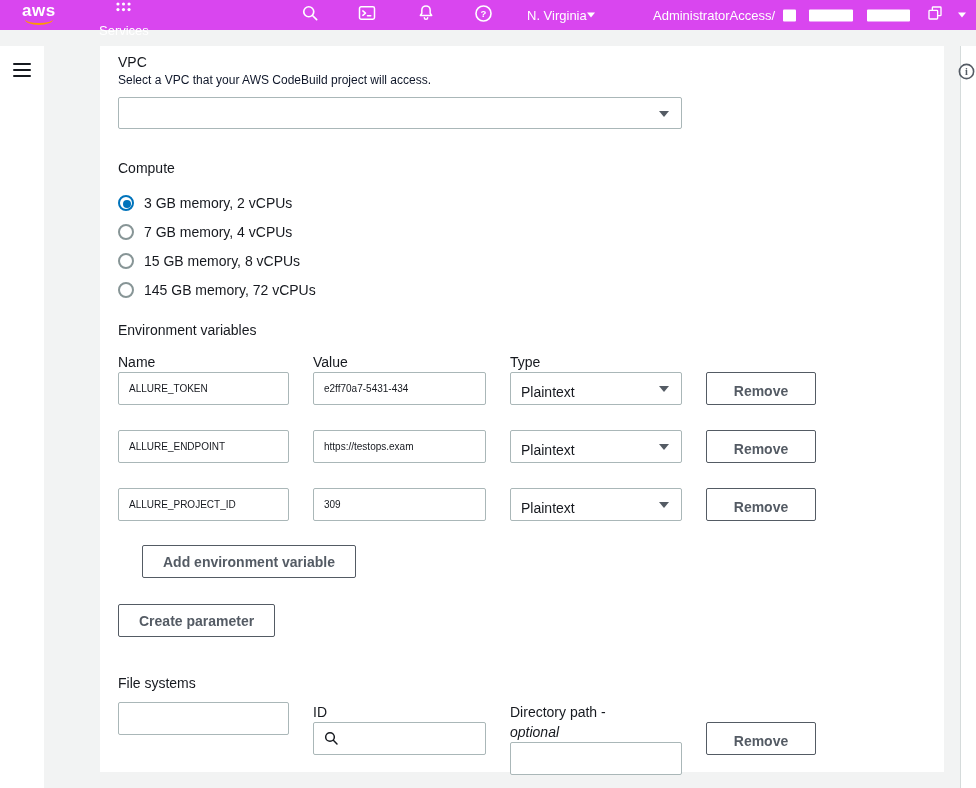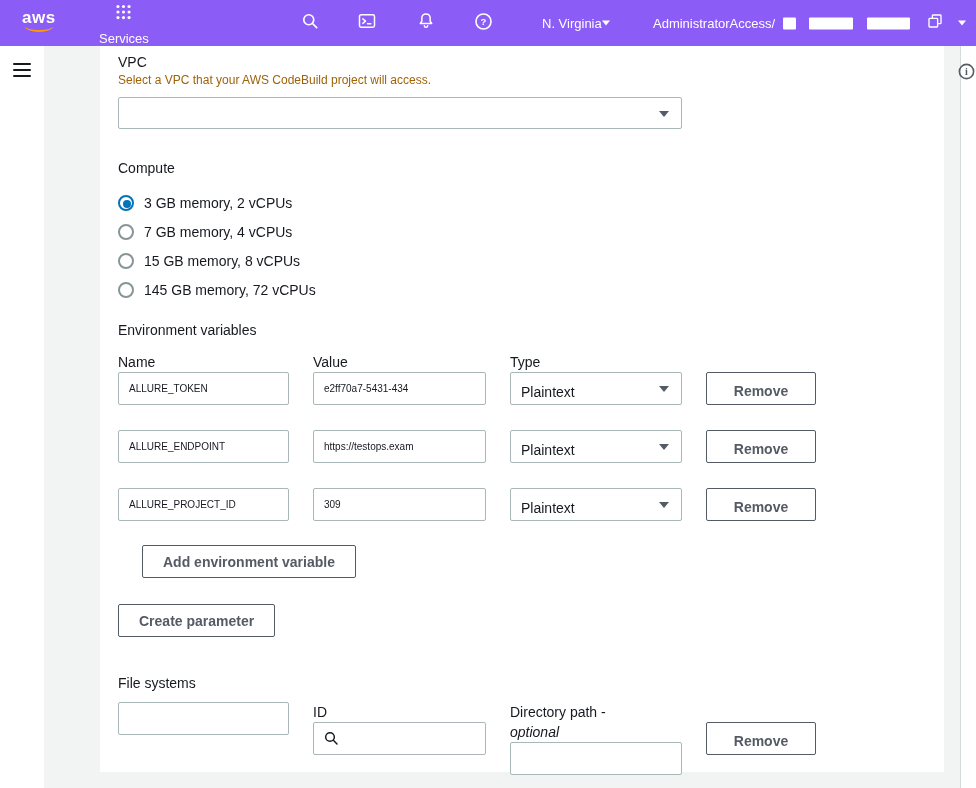--- a/index.html
+++ b/index.html
@@ -4,51 +4,51 @@
 <style>
   * { box-sizing: border-box; margin: 0; padding: 0; }
   html,body { background:#d8dadc; }
   .stage {
     position: relative; width: 976px; height: 788px; overflow: hidden;
     background:#f2f3f3; font-family:"Liberation Sans","DejaVu Sans",sans-serif;
     color:#16191f;
   }
 
   
-  .topnav { position:absolute; top:0; left:0; right:0; height:46px; background:#8b5cf6; z-index:20; }
+  .topnav { position:absolute; top:0; left:0; right:0; height:30px; background:#d946ef; z-index:20; }
   .topnav > * { position:absolute; top:50%; transform:translateY(-50%); }
   .nav-item { display:flex; align-items:center; gap:8px; color:#fff; font-size:13px; cursor:pointer; }
   .logo { left:22px; top:45%; }
   .logo-text { color:#fff; font-weight:700; font-size:17px; letter-spacing:.5px; line-height:16px; display:block; }
   .smile { display:block; width:28px; height:7px; border-bottom:2.5px solid #ff9900;
            border-radius:0 0 60% 60%/0 0 100% 100%; margin:-1px auto 0; }
   .services { left:99px;flex-direction:column; }
   .icon-btn { width:22px; height:22px; display:flex; align-items:center; justify-content:center; cursor:pointer; }
   .search-btn { left:299px; } .shell-btn { left:356px; } .bell-btn { left:415px; } .help-btn { left:472px; }
-  .region { left:527px; gap:0;margin-left:15px; }
+  .region { left:527px; gap:0; }
   .account { left:653px; }
   .caret { width:0; height:0; border-left:4.5px solid transparent; border-right:4.5px solid transparent; border-top:5px solid #fff; display:inline-block; }
   .redact { display:inline-block; height:12px; background:#fff; border-radius:1px; }
   .r1{width:13px;} .r2{width:44px;margin-left:5px;} .r3{width:43px;margin-left:6px;}
   .widgets-btn { right:30px; }
   .nav-caret { right:10px; }
 
   
   .left-rail { position:absolute; top:46px; left:0; bottom:0; width:44px; background:#fff; z-index:5; }
   .hamburger { margin:17px auto 0; width:18px; cursor:pointer; }
   .hamburger i { display:block; height:2px; background:#16191f; margin-bottom:4px; border-radius:1px; }
   .right-rail { position:absolute; top:46px; right:0; bottom:0; width:16px; background:#fff; border-left:1px solid #d5dbdb; z-index:5; }
   .info-icon { position:absolute; top:62px; left:957px; z-index:6; cursor:pointer; }
 
   
   .card { position:absolute; left:100px; top:46px; width:844px; height:726px; background:#fff;
           padding:7px 18px 0 18px; z-index:4; }
 
   .field-label { font-size:14px; color:#16191f; line-height:18px; margin-bottom:2px; }
-  .desc { font-size:12px; color:#a16207; line-height:15px; margin-bottom:9px; }
+  .desc { font-size:12px; color:#0f172a; line-height:15px; margin-bottom:9px; }
 
   .select { position:relative; width:564px; height:32px; border:1px solid #aab7b8; border-radius:2px;
             background:#fff; cursor:pointer; }
   .select .sel-caret { position:absolute; right:12px; top:13px; width:0; height:0;
             border-left:5px solid transparent; border-right:5px solid transparent; border-top:6px solid #545b64; }
 
   .section-title { font-size:14px; line-height:20px; }
   .compute-title { margin-top:29px; margin-bottom:10px; }
   .radio-row { display:flex; align-items:center; gap:10px; height:29px; cursor:pointer; }
   .radio { width:16px; height:16px; border-radius:50%; border:2px solid #879596; background:#fff; position:relative; flex:0 0 16px; }

